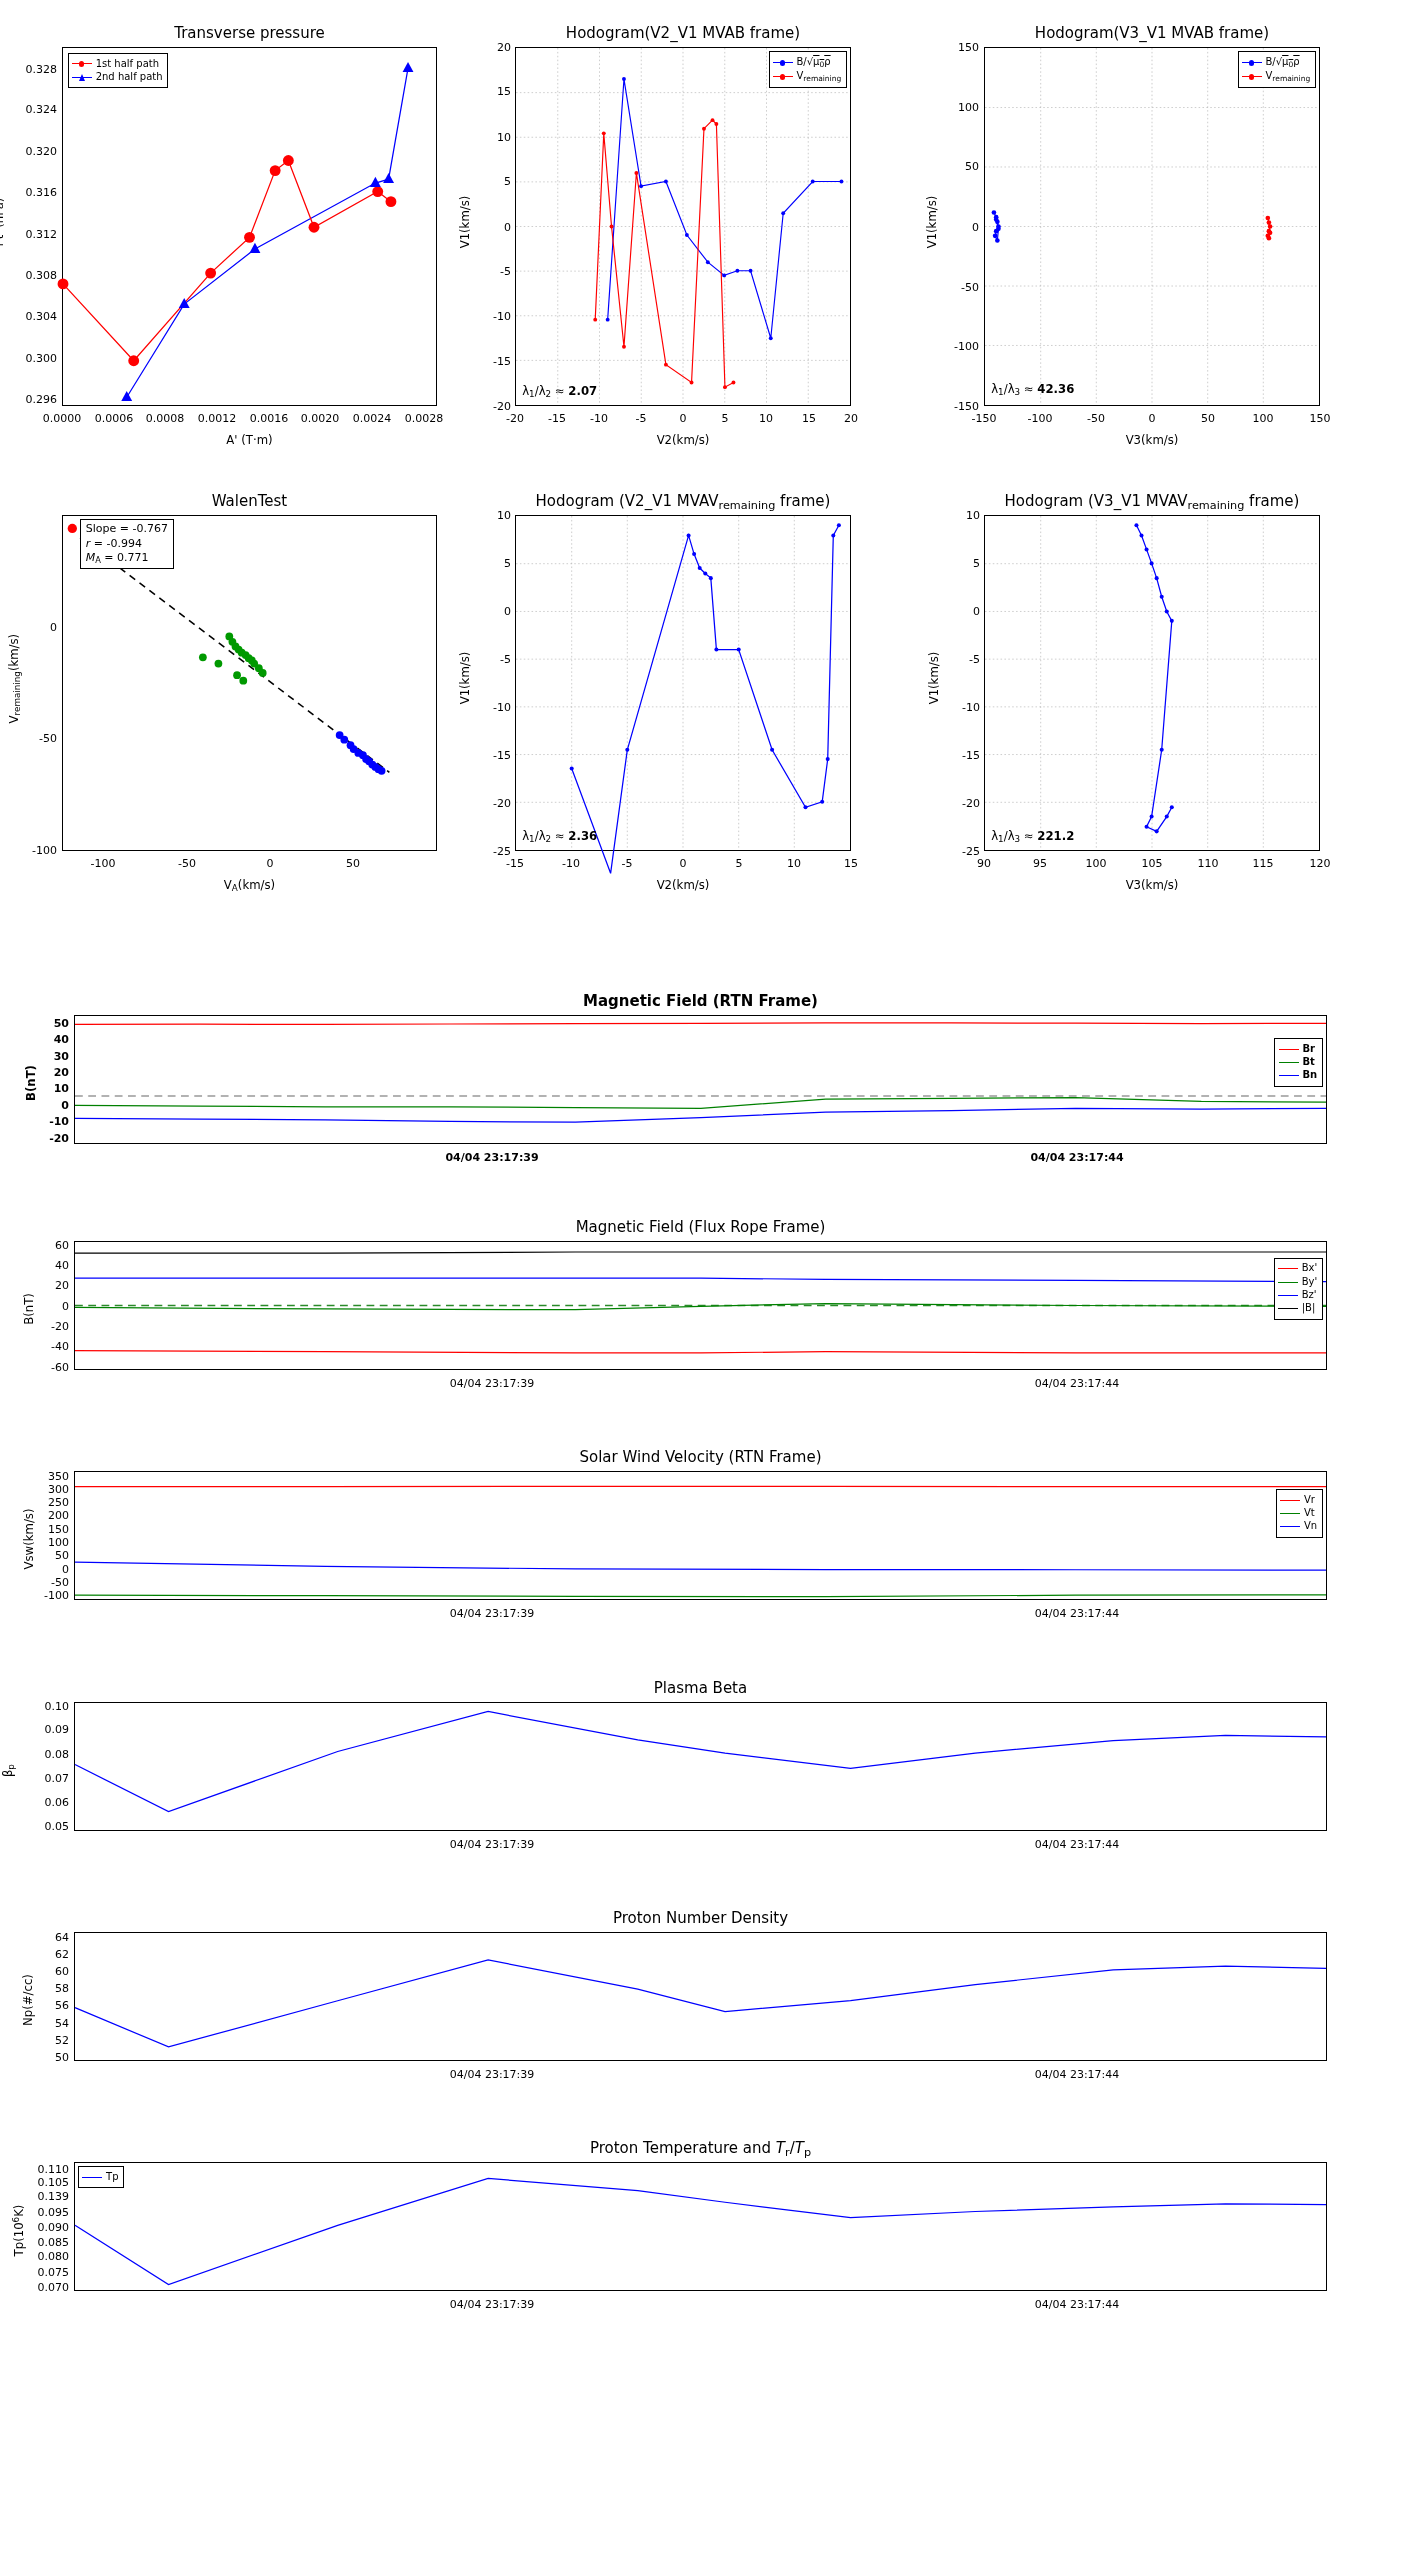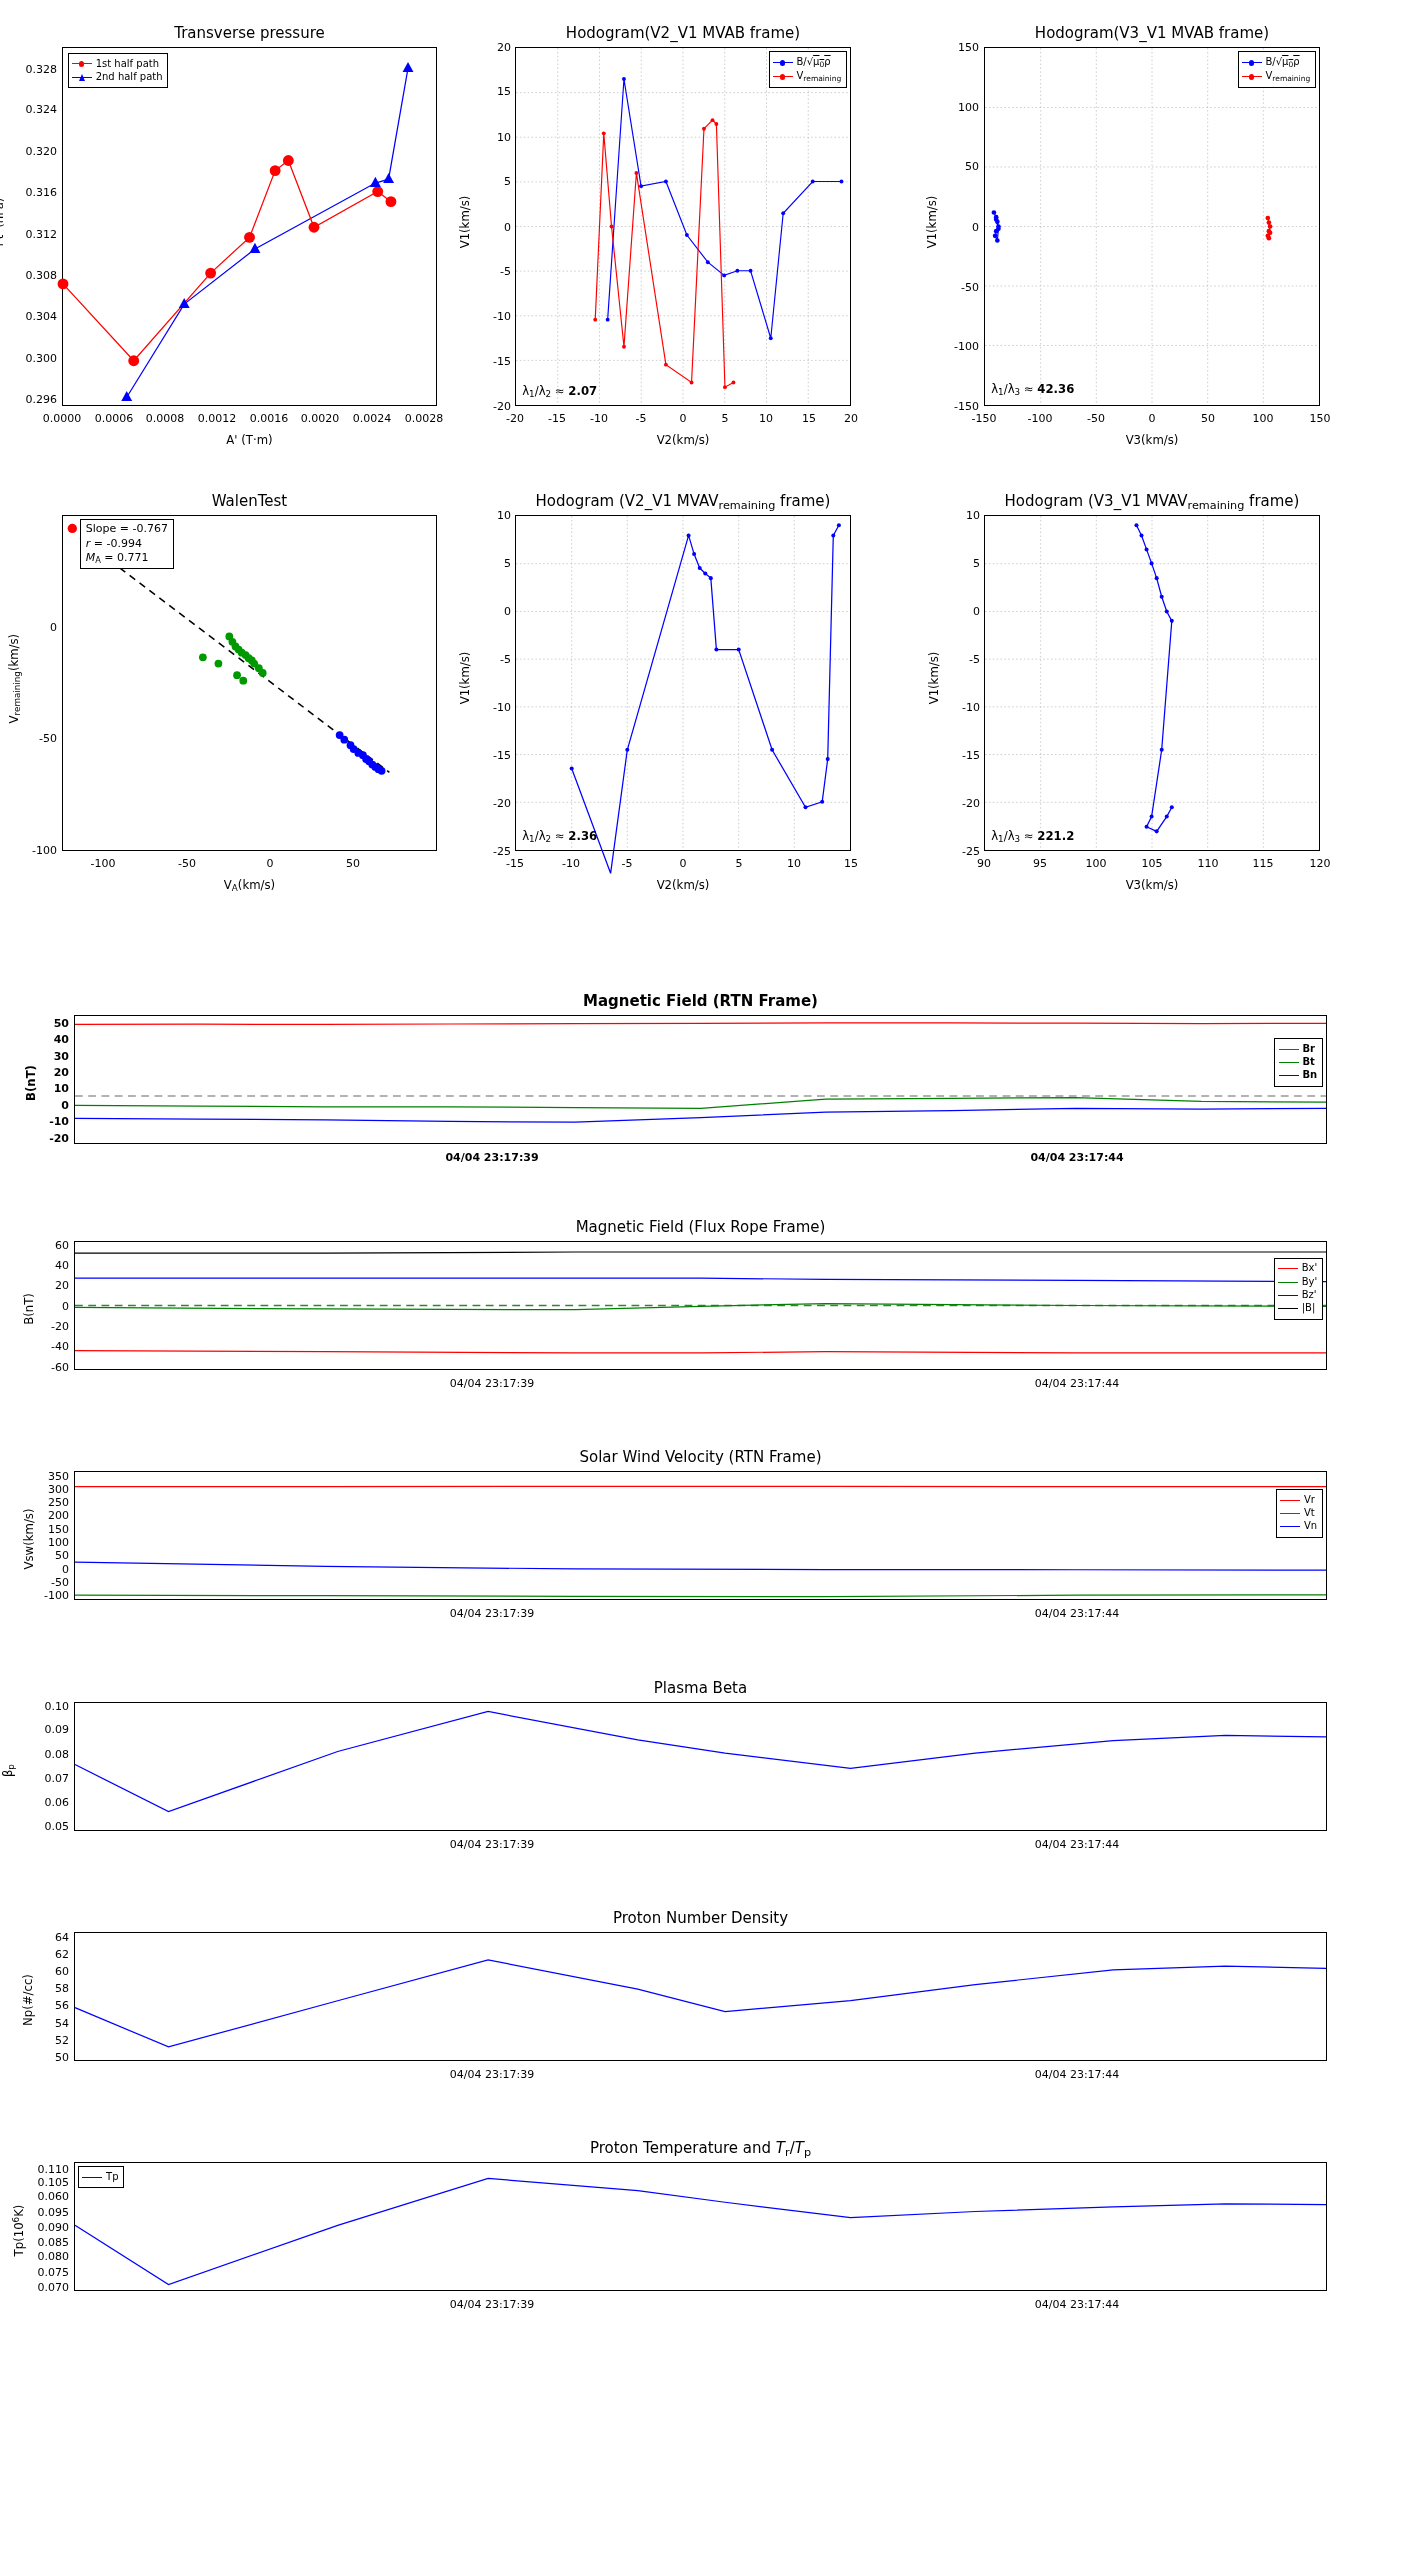--- a/index.html
+++ b/index.html
@@ -704,21 +704,21 @@
       </svg>
       <div class="legend" style="left:3.1px; top:3.1px;">
         <div class="row">
             <span class="swatch" style="border-top-color:#0000ff;"></span>
             <span>Tp</span>
           </div>
       </div>
     </div>
     <div class="tick-y" style="left:-44px; width:39px; top:7px;">0.110</div>
     <div class="tick-y" style="left:-44px; width:39px; top:19.5px;">0.105</div>
-    <div class="tick-y" style="left:-44px; width:39px; top:34px;">0.060</div>
+    <div class="tick-y" style="left:-44px; width:39px; top:34px;">0.139</div>
     <div class="tick-y" style="left:-44px; width:39px; top:50px;">0.095</div>
     <div class="tick-y" style="left:-44px; width:39px; top:65px;">0.090</div>
     <div class="tick-y" style="left:-44px; width:39px; top:80px;">0.085</div>
     <div class="tick-y" style="left:-44px; width:39px; top:94px;">0.080</div>
     <div class="tick-y" style="left:-44px; width:39px; top:110px;">0.075</div>
     <div class="tick-y" style="left:-44px; width:39px; top:125px;">0.070</div>
     <div class="ts-xtick" style="left:418px; top:136px;">04/04 23:17:39</div>
     <div class="ts-xtick" style="left:1003px; top:136px;">04/04 23:17:44</div>
     <div class="ylabel" style="left:-81px; top:61px; transform:rotate(-90deg);">Tp(10<span class="sup">6</span>K)</div>
   </div>

